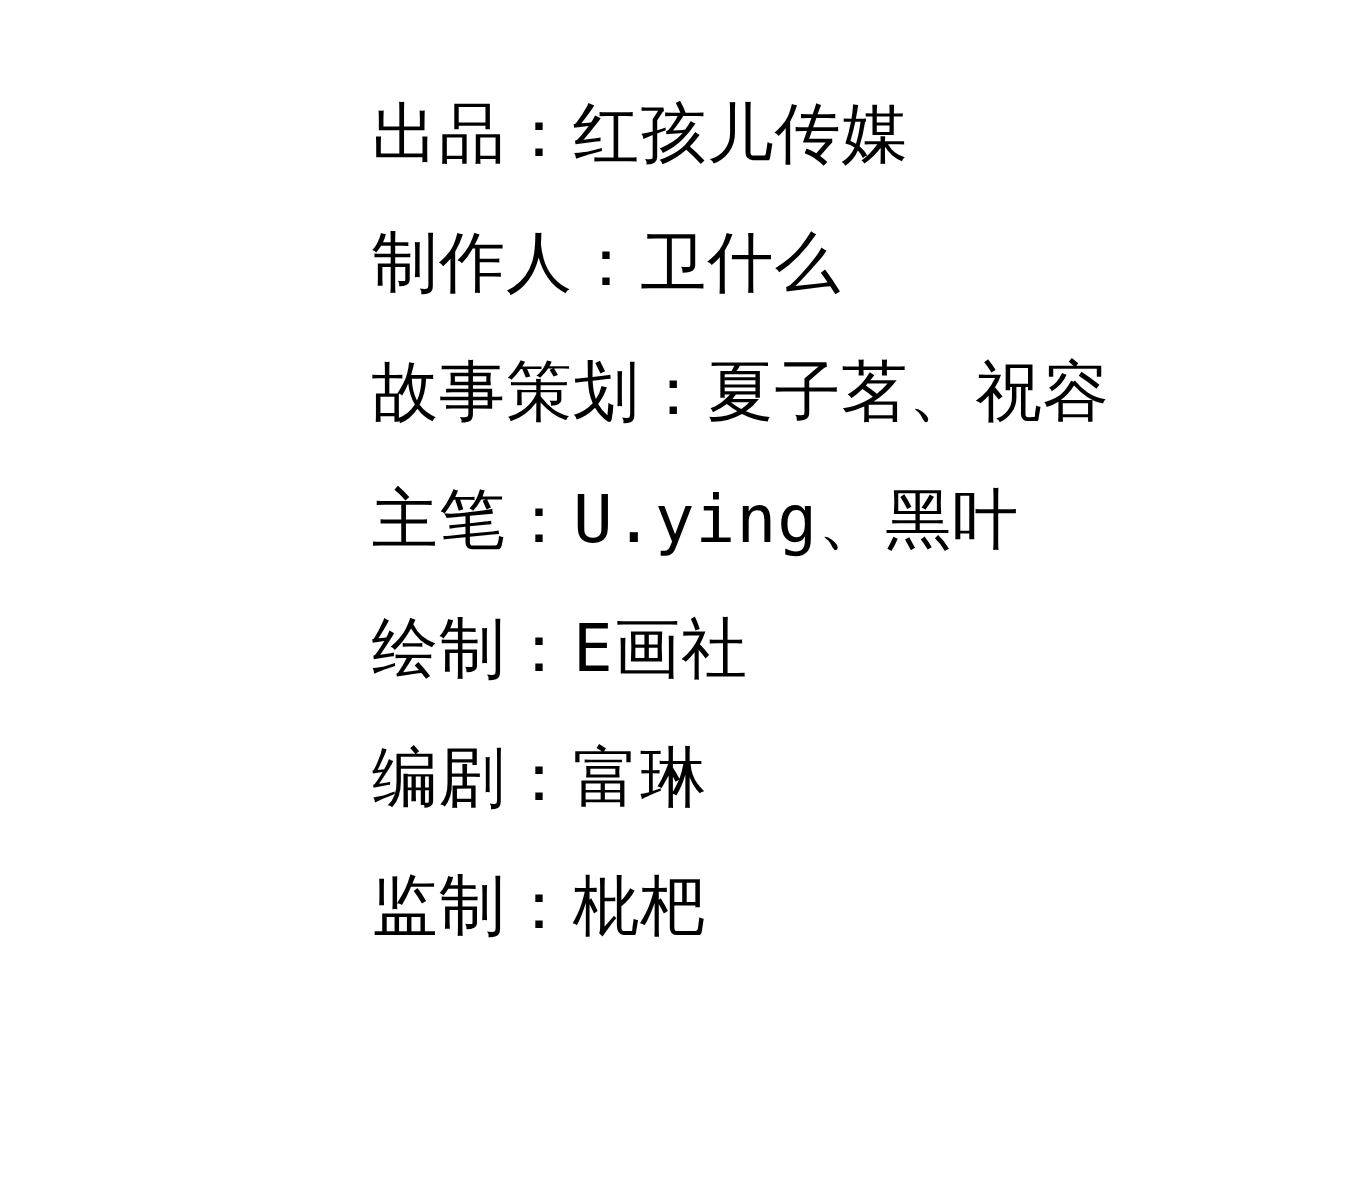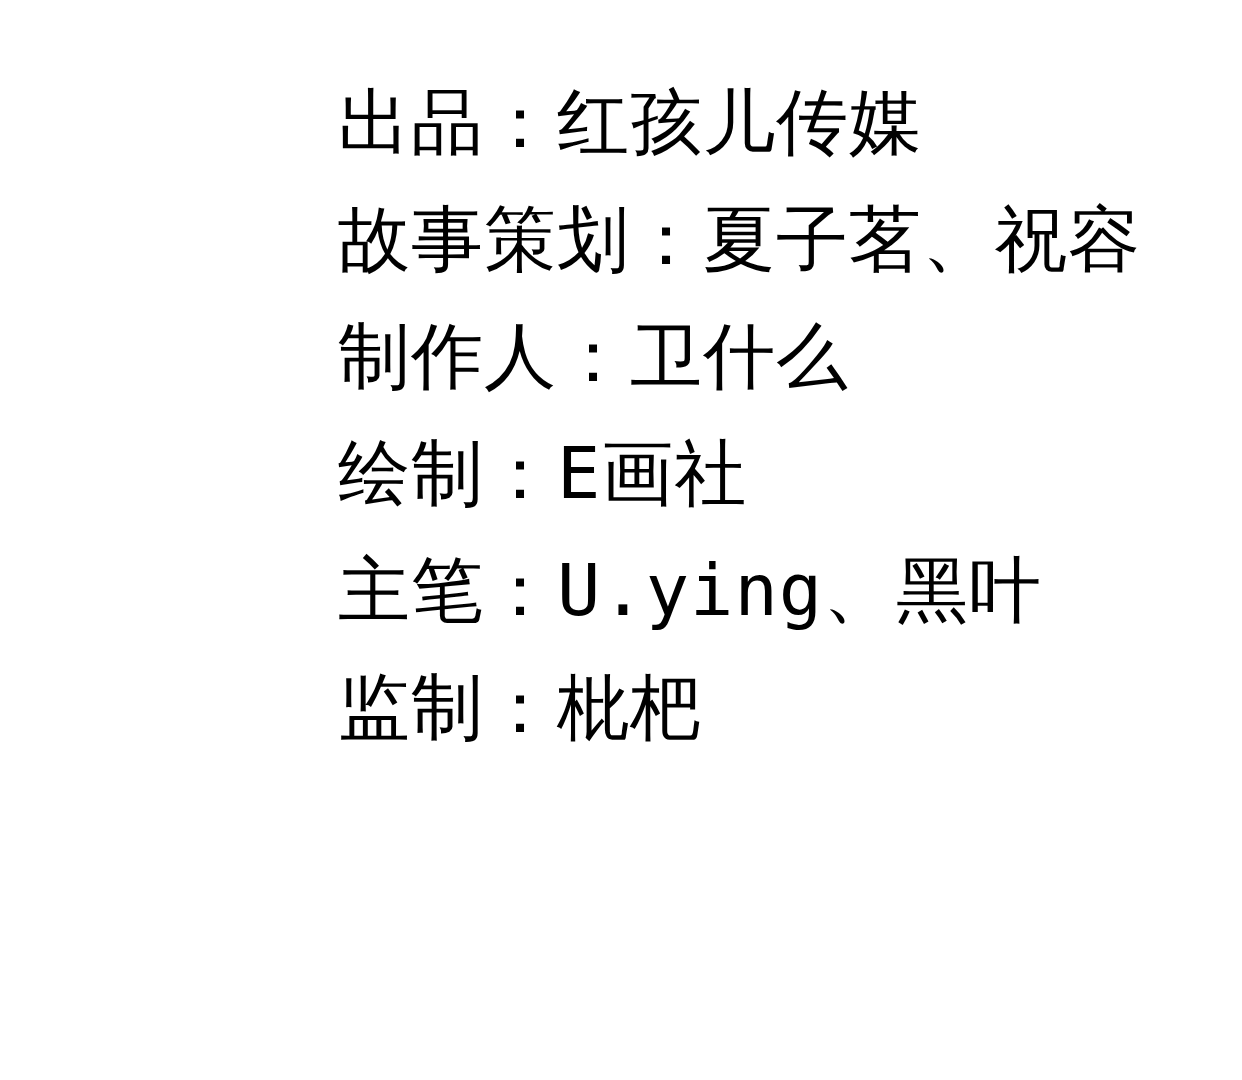--- a/index.html
+++ b/index.html
@@ -23,21 +23,21 @@
     background: #ffffff;
   }
   .credits-list {
     position: absolute;
     left: 338px;
     top: 64px;
   }
   .credit-line {
     height: 117px;
     line-height: 117px;
-    font-size: 72px;
+    font-size: 60px;
     font-weight: 500;
     color: #000000;
     white-space: nowrap;
     letter-spacing: 1px;
     
     font-family: "DejaVu Sans Mono", "Liberation Mono", "DejaVu Sans", sans-serif;
   }
   .credit-role, .credit-colon, .credit-value {
     display: inline;
   }
@@ -47,35 +47,38 @@
 
 <div class="credits-page">
   <div class="credits-list">
 
     <div class="credit-line">
       <span class="credit-role">出品</span><span class="credit-colon">：</span><span class="credit-value">红孩儿传媒</span>
     </div>
 
 
     <div class="credit-line">
+      <span class="credit-role">制作人</span><span class="credit-colon">：</span><span class="credit-value">卫什么</span>
+    </div>
+
+    <div class="credit-line">
       <span class="credit-role">故事策划</span><span class="credit-colon">：</span><span class="credit-value">夏子茗、祝容</span>
     </div>
 
     <div class="credit-line">
-      <span class="credit-role">制作人</span><span class="credit-colon">：</span><span class="credit-value">卫什么</span>
+      <span class="credit-role">主笔</span><span class="credit-colon">：</span><span class="credit-value">U.ying、黑叶</span>
     </div>
 
     <div class="credit-line">
       <span class="credit-role">绘制</span><span class="credit-colon">：</span><span class="credit-value">E画社</span>
     </div>
 
     <div class="credit-line">
-      <span class="credit-role">主笔</span><span class="credit-colon">：</span><span class="credit-value">U.ying、黑叶</span>
+      <span class="credit-role">编剧</span><span class="credit-colon">：</span><span class="credit-value">富琳</span>
     </div>
-
 
 
     <div class="credit-line">
       <span class="credit-role">监制</span><span class="credit-colon">：</span><span class="credit-value">枇杷</span>
     </div>
 
   </div>
 </div>
 
 </body></html>

